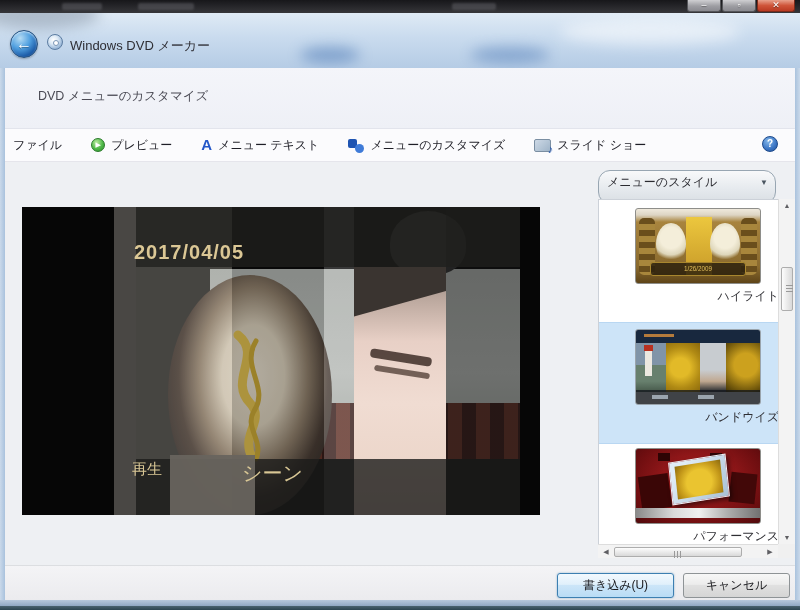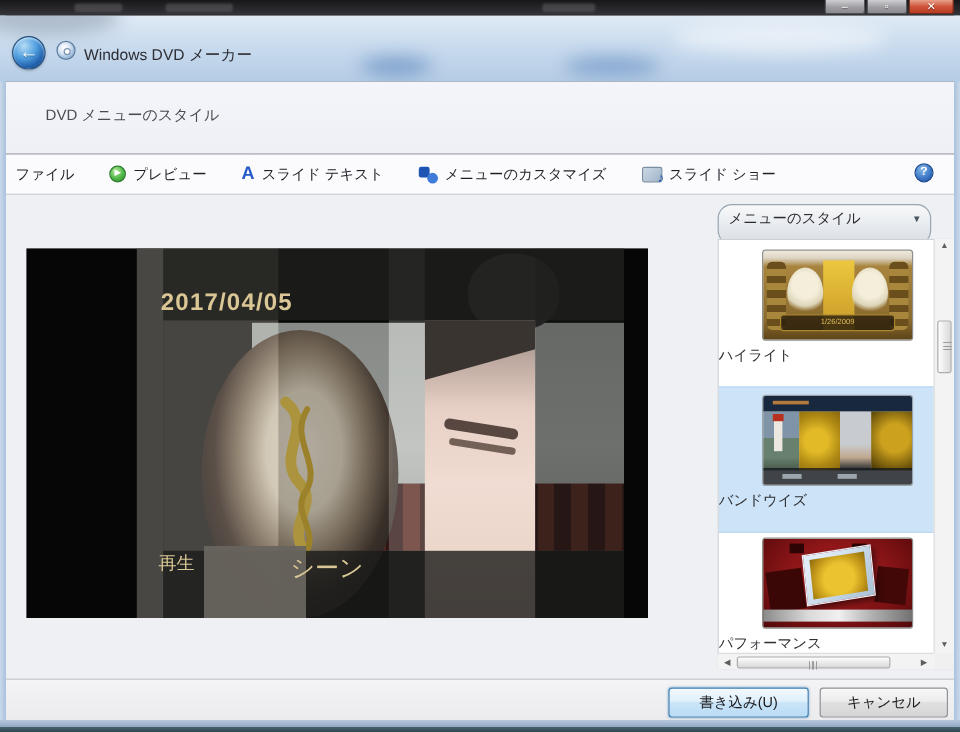--- a/index.html
+++ b/index.html
@@ -88,21 +88,21 @@
 
   
   #style-dropdown{left:598px;top:170px;width:178px;height:34px;border:1px solid #98a6b2;border-radius:12px;box-sizing:border-box;
     background:linear-gradient(180deg,#f8f9fa,#e6eaee 55%,#d9dee3);font-size:12px;color:#2a2a30;line-height:23px;padding-left:8px;}
   #style-dropdown .dd-arrow{position:absolute;right:7px;top:0;font-size:8px;color:#4a5560;line-height:23px;}
   #style-list{left:598px;top:199px;width:197px;height:359px;background:#fff;border:1px solid #ccd1d8;box-sizing:border-box;overflow:hidden;}
   .style-item{position:absolute;left:0;width:180px;height:120px;}
   .style-item.selected{background:#cde4f8;border-top:1px solid #b9d7f2;border-bottom:1px solid #b9d7f2;}
   .thumb{position:absolute;left:36px;top:6px;width:126px;height:76px;border-radius:3px;overflow:hidden;}
   .thumb > div{position:absolute;}
-  .style-label{position:absolute;left:0;top:86px;width:180px;text-align:left;font-size:12px;color:#2e2e33;}
+  .style-label{position:absolute;left:0;top:86px;width:180px;text-align:right;font-size:12px;color:#2e2e33;}
 
   
   .t1{background:linear-gradient(180deg,#efe9dc 0,#ddd5c4 6px,#a8843e 13px,#8a6a2e 58px,#5e4418 100%);border:1px solid #8e8e8a;box-sizing:border-box;}
   .t1-reel-l{left:3px;top:9px;width:16px;height:57px;background:repeating-linear-gradient(180deg,#6a4e1c 0 6px,#a8863c 6px 12px);border-radius:5px;}
   .t1-reel-r{right:3px;top:9px;width:16px;height:57px;background:repeating-linear-gradient(180deg,#6a4e1c 0 6px,#a8863c 6px 12px);border-radius:5px;}
   .t1-center{left:50px;top:8px;width:26px;height:58px;background:linear-gradient(180deg,#ecc73e,#c89a28);}
   .t1-fl{left:20px;top:14px;width:30px;height:42px;border-radius:50%;
     background:radial-gradient(circle at 50% 35%,#f4eeda 0 34%,#ded6ba 55%,rgba(0,0,0,0) 70%);}
   .t1-fr{right:20px;top:14px;width:30px;height:42px;border-radius:50%;
     background:radial-gradient(circle at 50% 35%,#f4eeda 0 34%,#ded6ba 55%,rgba(0,0,0,0) 70%);}
@@ -186,33 +186,33 @@
   </div>
   <div class="abs" id="back-button">
     <span>←</span>
   </div>
   <div class="abs" id="app-icon">
       <i></i>
     </div>
   <div class="abs" id="window-title">Windows DVD メーカー</div>
 
   <div class="abs" id="header"></div>
-  <div class="abs" id="header-text">DVD メニューのスタイル</div>
+  <div class="abs" id="header-text">DVD メニューのカスタマイズ</div>
 
   <div class="abs" id="toolbar">
     <div class="tool-item">
       <span>ファイル</span>
     </div>
     <div class="tool-item">
       <span class="ico-play">▶</span>
       <span>プレビュー</span>
     </div>
     <div class="tool-item">
       <span class="ico-a">A</span>
-      <span>スライド テキスト</span>
+      <span>メニュー テキスト</span>
     </div>
     <div class="tool-item">
       <span class="ico-shapes">
           <span class="sq"></span>
           <span class="ci"></span>
         </span>
       <span>メニューのカスタマイズ</span>
     </div>
     <div class="tool-item">
       <span class="ico-slide">

